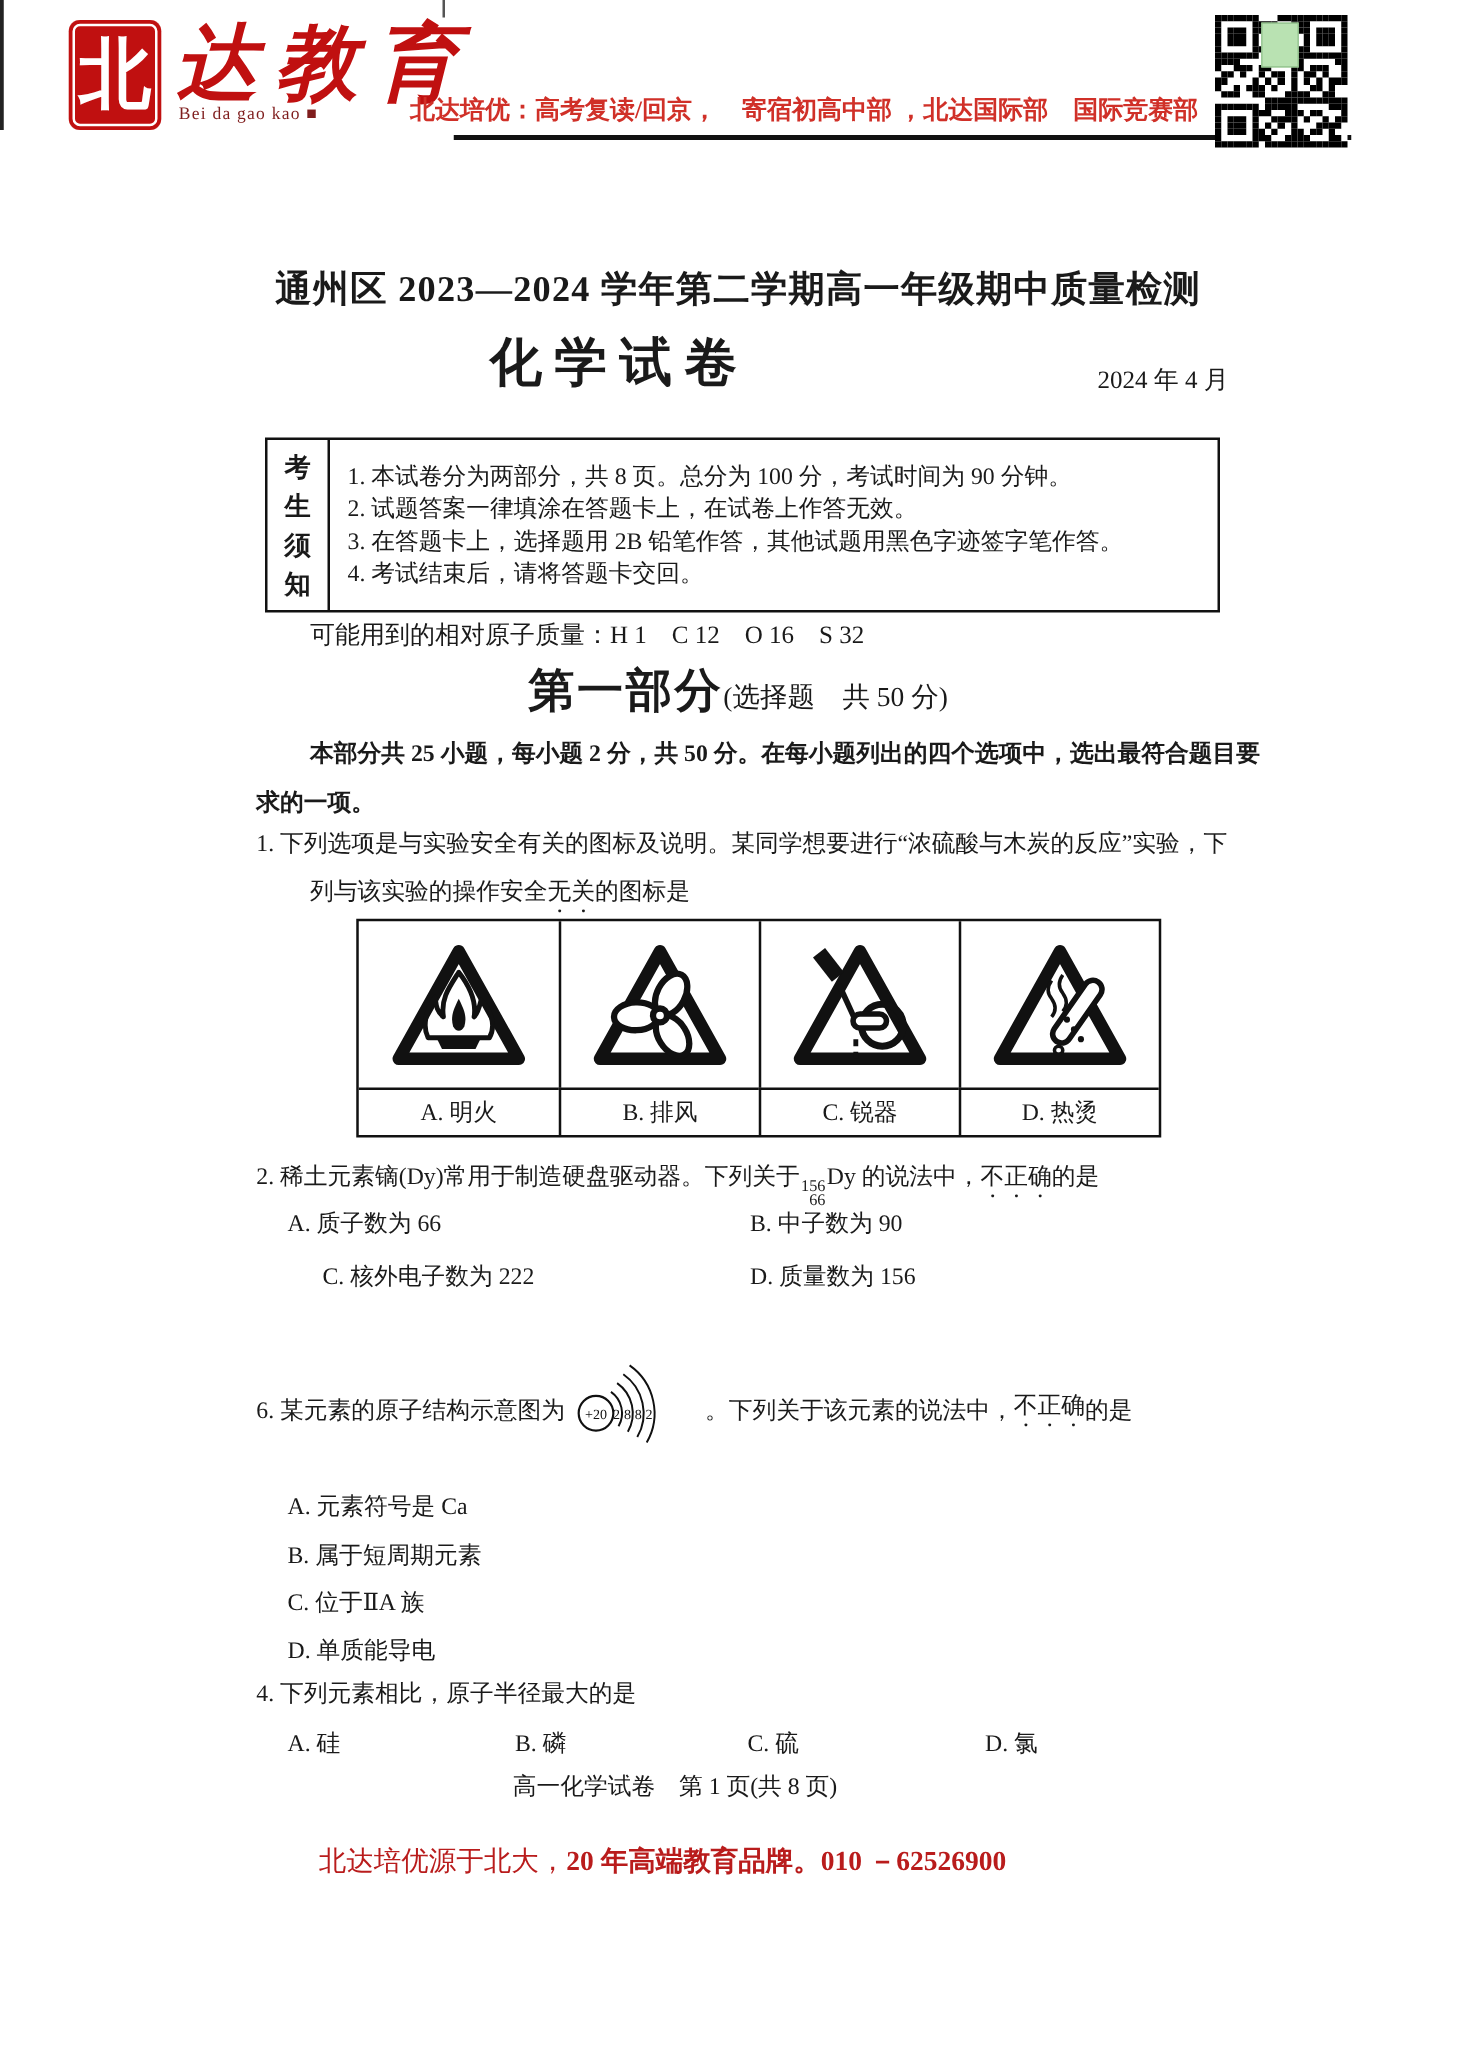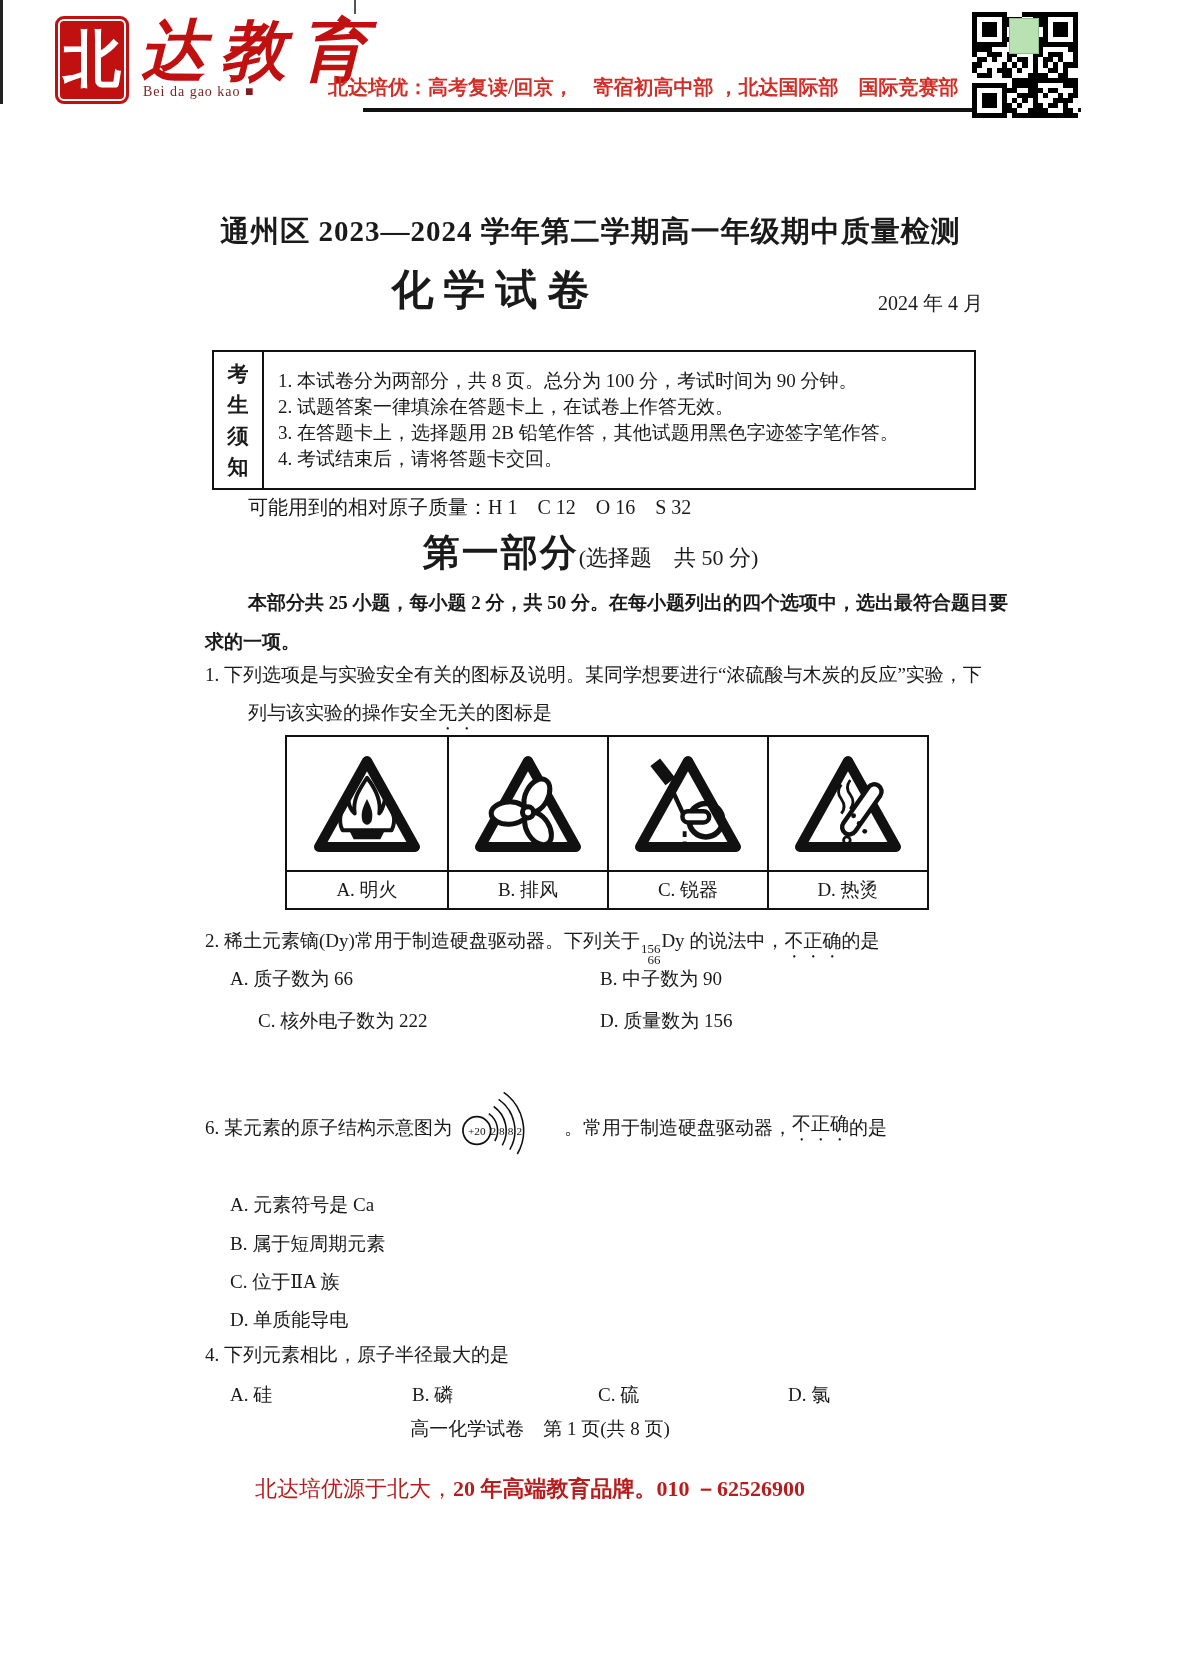--- a/index.html
+++ b/index.html
@@ -626,21 +626,21 @@
         <path d="M49.2,2.0 A44,44 0 0 1 62.1,60"></path>
         <path d="M55.0,-6.2 A54,54 0 0 1 70.8,65"></path>
       </g>
       <g font-size="13" text-anchor="middle" fill="#111">
         <text x="43" y="43">2</text>
         <text x="53" y="43">8</text>
         <text x="63" y="43">8</text>
         <text x="73" y="43">2</text>
       </g>
     </svg>
-    <span>。常用于制造硬盘驱动器，</span>
+    <span>。下列关于该元素的说法中，</span>
       <span class="emph">不正确</span>
       <span>的是</span>
   </div>
   <div class="abs t" style="left:230px;top:1192px;">A. 元素符号是 Ca</div>
   <div class="abs t" style="left:230px;top:1231px;">B. 属于短周期元素</div>
   <div class="abs t" style="left:230px;top:1269px;">C. 位于ⅡA 族</div>
   <div class="abs t" style="left:230px;top:1307px;">D. 单质能导电</div>
 
   <div class="abs t" style="left:205px;top:1342px;">4. 下列元素相比，原子半径最大的是</div>
   <div class="abs t" style="left:230px;top:1382px;">A. 硅</div>

